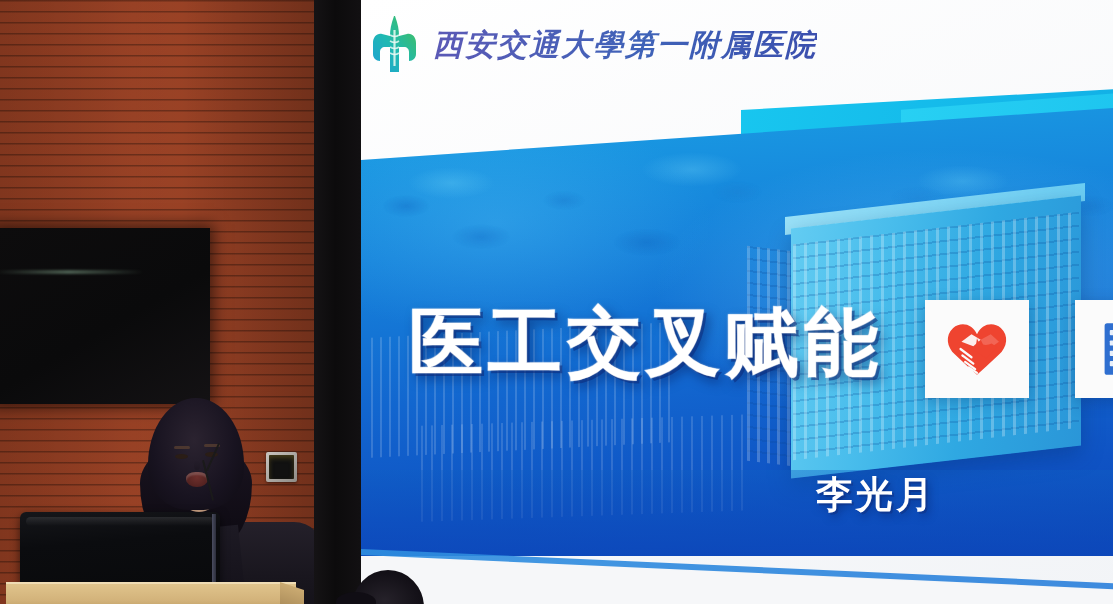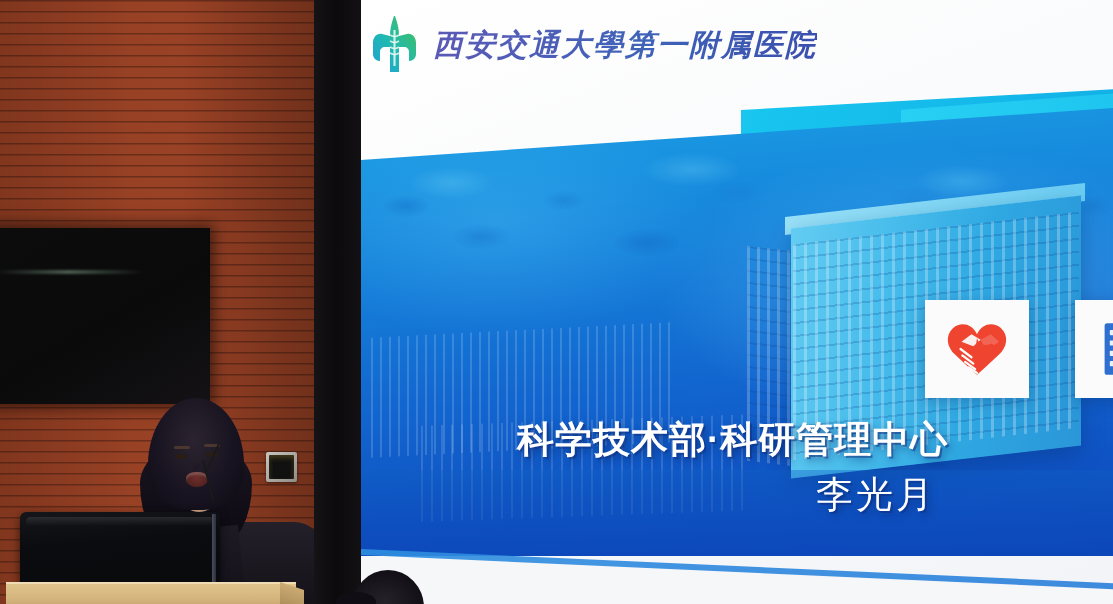--- a/index.html
+++ b/index.html
@@ -298,21 +298,21 @@
     -webkit-text-stroke:1px rgba(255,255,255,.5);
   }
   .subtitle{
     position:absolute; left:156px; top:420px;
     font-size:37px; font-weight:800; letter-spacing:1px;
     color:#ffffff; white-space:nowrap; line-height:1.1;
     text-shadow:2px 2px 0 rgba(15,45,125,.5), 3px 4px 8px rgba(5,25,90,.5);
   }
   .presenter{
     position:absolute; left:455px; top:470px;
-    font-size:37px; font-weight:400; letter-spacing:3px;
+    font-size:37px; font-weight:700; letter-spacing:3px;
     color:#ffffff; white-space:nowrap;
     text-shadow:2px 2px 0 rgba(15,45,125,.5), 3px 4px 8px rgba(5,25,90,.5);
   }
 
   
   .card{
     position:absolute; background:#fbfbfb;
     box-shadow:0 4px 14px rgba(0,30,90,.28);
     display:flex; align-items:center; justify-content:center;
   }
@@ -393,21 +393,21 @@
                    C47 23 43 19 38 20 L30 22 C30 16 29 10 26 2 Z" fill="url(#lg)"></path>
           <path d="M25.5 16 L25.5 52" stroke="#eafaf2" stroke-width="2.2" opacity=".85"></path>
           <path d="M21 21 q5 3 9 0 M21 27 q5 3 9 0 M21 33 q5 3 9 0 M21 39 q5 3 9 0" stroke="#f2fbf7" stroke-width="1.6" fill="none" opacity=".8"></path>
         </svg>
       </span>
       <span class="logo-text">
         <span class="logo-cn">西安交通大學第一附属医院</span>
       </span>
     </div>
 
-    <div class="subtitle">科学技术部·科研管理中心</div>
+    <div class="title">医工交叉赋能</div>
     <div class="presenter">李光月</div>
 
     <div class="card card-a">
       <svg viewBox="0 0 80 72" width="74" height="66" aria-hidden="true">
         <path d="M40 20 C35 8 22 6 14 13 C5 21 7 34 16 42 L30 55
                  L40 64 L50 55 L64 42 C73 34 75 21 66 13 C58 6 45 8 40 20 Z" fill="#ef4430"></path>
         <path d="M23 28 L34 20 L44 26 L36 33 Z" fill="#fdfdfd" opacity=".92"></path>
         <path d="M44 26 L55 20 L64 28 L50 38 Z" fill="#fdfdfd" opacity=".18"></path>
         <g fill="#ef4430" stroke="#fbfbfb" stroke-width="2.4" stroke-linecap="round">
           <path d="M22 36 L34 45"></path>

